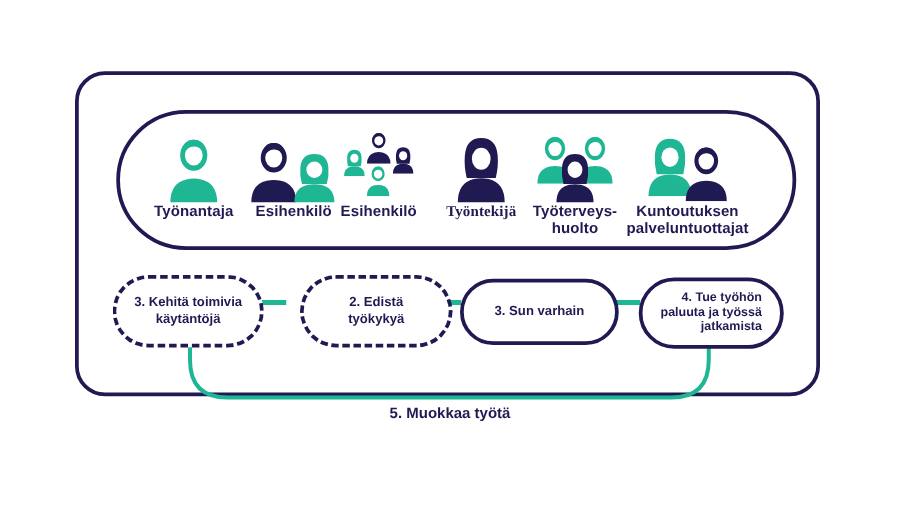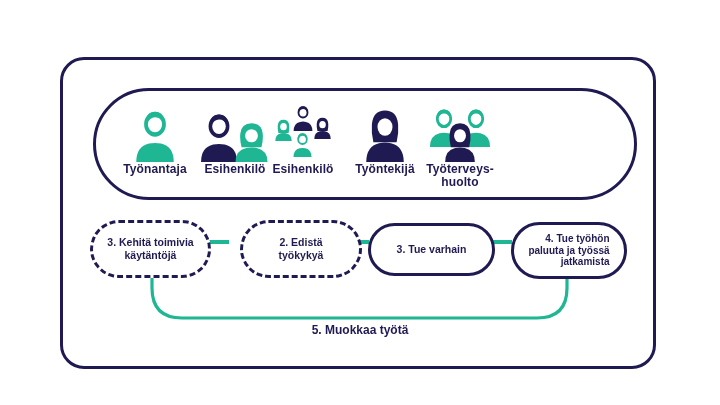--- a/index.html
+++ b/index.html
@@ -4,21 +4,21 @@
 <style>
   html,body{margin:0;padding:0;}
   body{
     width:720px;height:405px;background:#ffffff;
     font-family:"Liberation Sans","DejaVu Sans",sans-serif;
     -webkit-font-smoothing:antialiased;
   }
   .stage{position:relative;width:720px;height:405px;background:#fff;overflow:hidden;}
 
   .card{
-    position:absolute;left:60px;top:57px;width:596px;height:312px;
+    position:absolute;left:60px;top:57px;width:596px;height:260px;
     border:3px solid #201a52;border-radius:24px;background:#fff;box-sizing:border-box;
   }
 
   .pill{
     position:absolute;left:30px;top:28px;width:544px;height:112px;
     border:3px solid #201a52;border-radius:56px;background:#fff;box-sizing:border-box;
   }
 
   .group{position:absolute;top:44px;text-align:center;}
   .icons{position:relative;height:58px;margin:0 auto;}
@@ -104,21 +104,21 @@
         <svg class="person" viewBox="0 0 64 64" preserveAspectRatio="none" style="left:39px;top:12px;width:21px;height:23px;color:#201a52;">
             <use href="#p-female" xlink:href="#p-female"></use>
           </svg>
         <svg class="person" viewBox="0 0 64 64" preserveAspectRatio="none" style="left:18px;top:27px;width:23px;height:26px;color:#1fb694;">
             <use href="#p-male" xlink:href="#p-male"></use>
           </svg>
       </div>
       <div class="group-label">Esihenkilö</div>
     </div>
 
-    <div class="group" style="left:282px;width:80px;">
+    <div class="group" style="left:282px;width:80px;font-family:Liberation Serif, serif;">
       <div class="icons" style="width:56px;">
         <svg class="person" viewBox="0 0 64 64" preserveAspectRatio="none" style="left:4px;top:2px;width:48px;height:56px;color:#201a52;">
             <use href="#p-female" xlink:href="#p-female"></use>
           </svg>
       </div>
       <div class="group-label">Työntekijä</div>
     </div>
 
     <div class="group" style="left:352px;width:90px;">
       <div class="icons" style="width:68px;">
@@ -129,39 +129,51 @@
             <use href="#p-male" xlink:href="#p-male"></use>
           </svg>
         <svg class="person" viewBox="0 0 64 64" preserveAspectRatio="none" style="left:15px;top:16px;width:38px;height:42px;color:#201a52;">
             <use href="#p-female" xlink:href="#p-female"></use>
           </svg>
       </div>
       <div class="group-label">Työterveys-
 huolto</div>
     </div>
 
+    <div class="group" style="left:420px;width:134px;">
+      <div class="icons" style="width:72px;">
+        <svg class="person" viewBox="0 0 64 64" preserveAspectRatio="none" style="left:0;top:3px;width:44px;height:50px;color:#1fb694;">
+            <use href="#p-female" xlink:href="#p-female"></use>
+          </svg>
+        <svg class="person" viewBox="0 0 64 64" preserveAspectRatio="none" style="left:30px;top:10px;width:42px;height:47px;color:#201a52;">
+            <use href="#p-male" xlink:href="#p-male"></use>
+          </svg>
+      </div>
+      <div class="group-label">Kuntoutuksen
+palveluntuottajat</div>
+    </div>
 
     <svg class="loop-svg" viewBox="0 0 590 285">
       <path d="M89 218 L89 228 Q89 258 119 258 L474 258 Q504 258 504 228 L504 219" fill="none" stroke="#1fb694" stroke-width="3.2" stroke-linecap="round"></path>
     </svg>
 
     <div class="connector" style="left:145px;width:21px;"></div>
     <div class="connector" style="left:284px;width:22px;"></div>
     <div class="connector" style="left:429px;width:20px;"></div>
 
     <div class="stepbox dashed" style="left:27px;top:160px;width:121px;height:58px;">
       <span>3. Kehitä toimivia
 käytäntöjä</span>
     </div>
     <div class="stepbox dashed" style="left:177px;top:160px;width:122px;height:58px;">
       <span>2. Edistä
 työkykyä</span>
     </div>
     <div class="stepbox solid" style="left:305px;top:163px;width:127px;height:53px;border-radius:27px;">
-      <span>3. Tue varhain</span>
+      <span>3. Sun varhain</span>
     </div>
     <div class="stepbox solid small-text" style="left:448px;top:162px;width:116px;height:57px;border-radius:29px;">
       <span>4. Tue työhön
 paluuta ja työssä
 jatkamista</span>
     </div>
 
     <div class="loop-label">5. Muokkaa työtä</div>
 
   </div>

